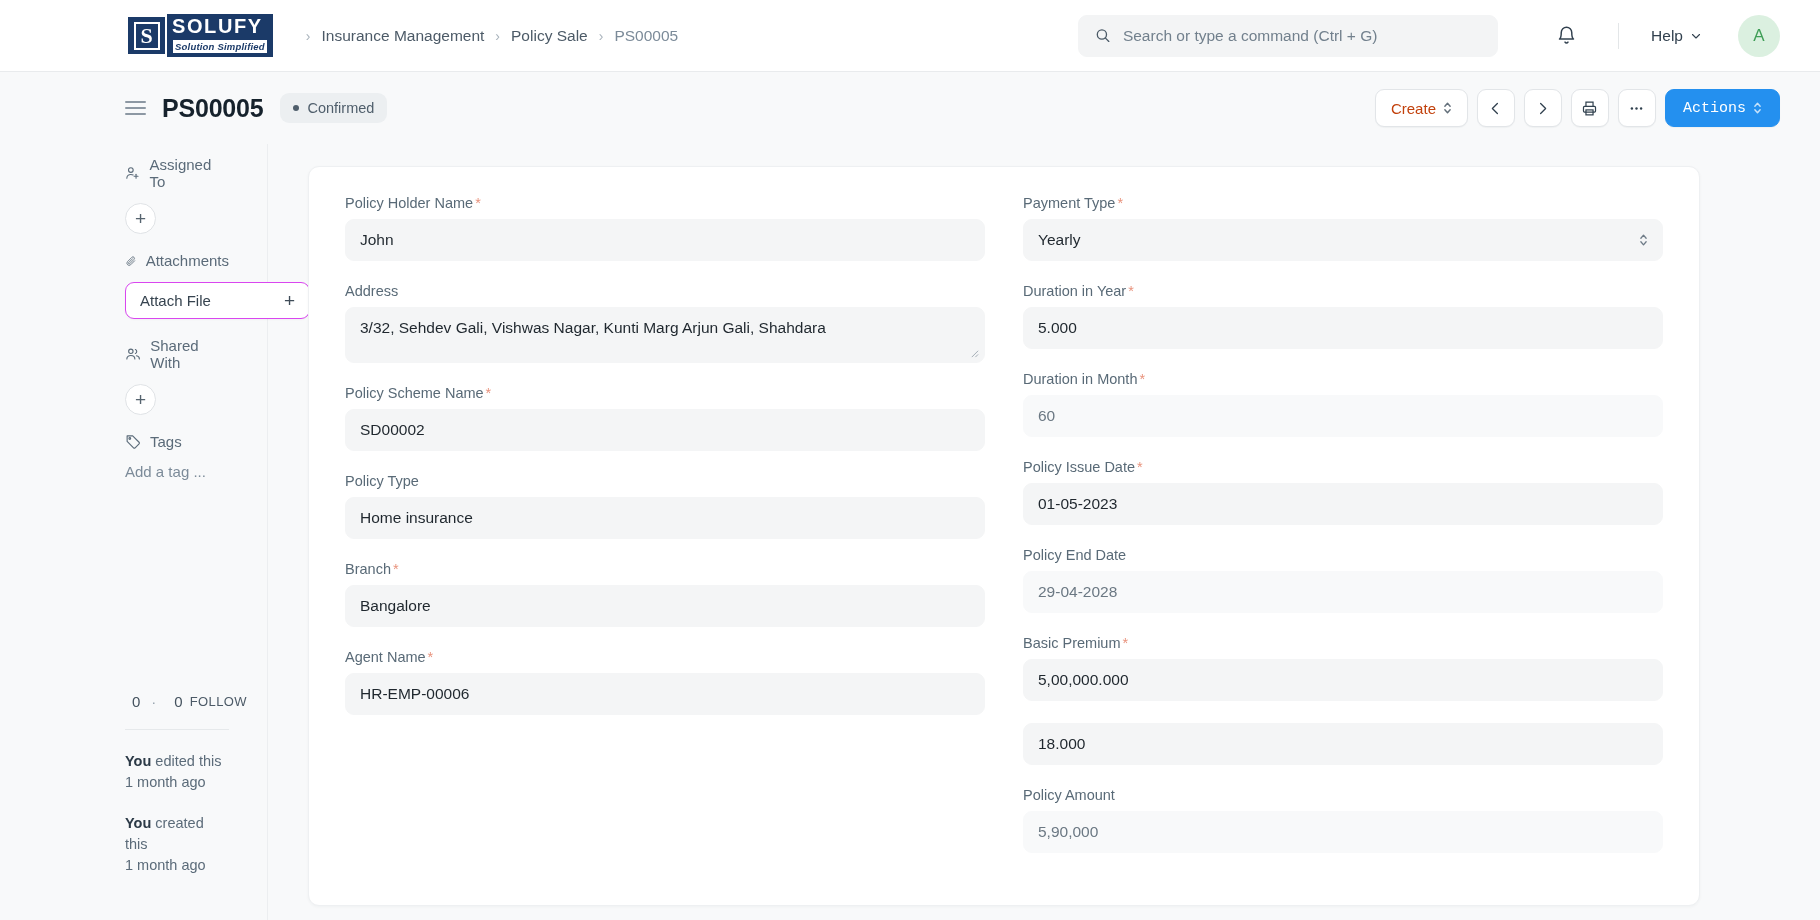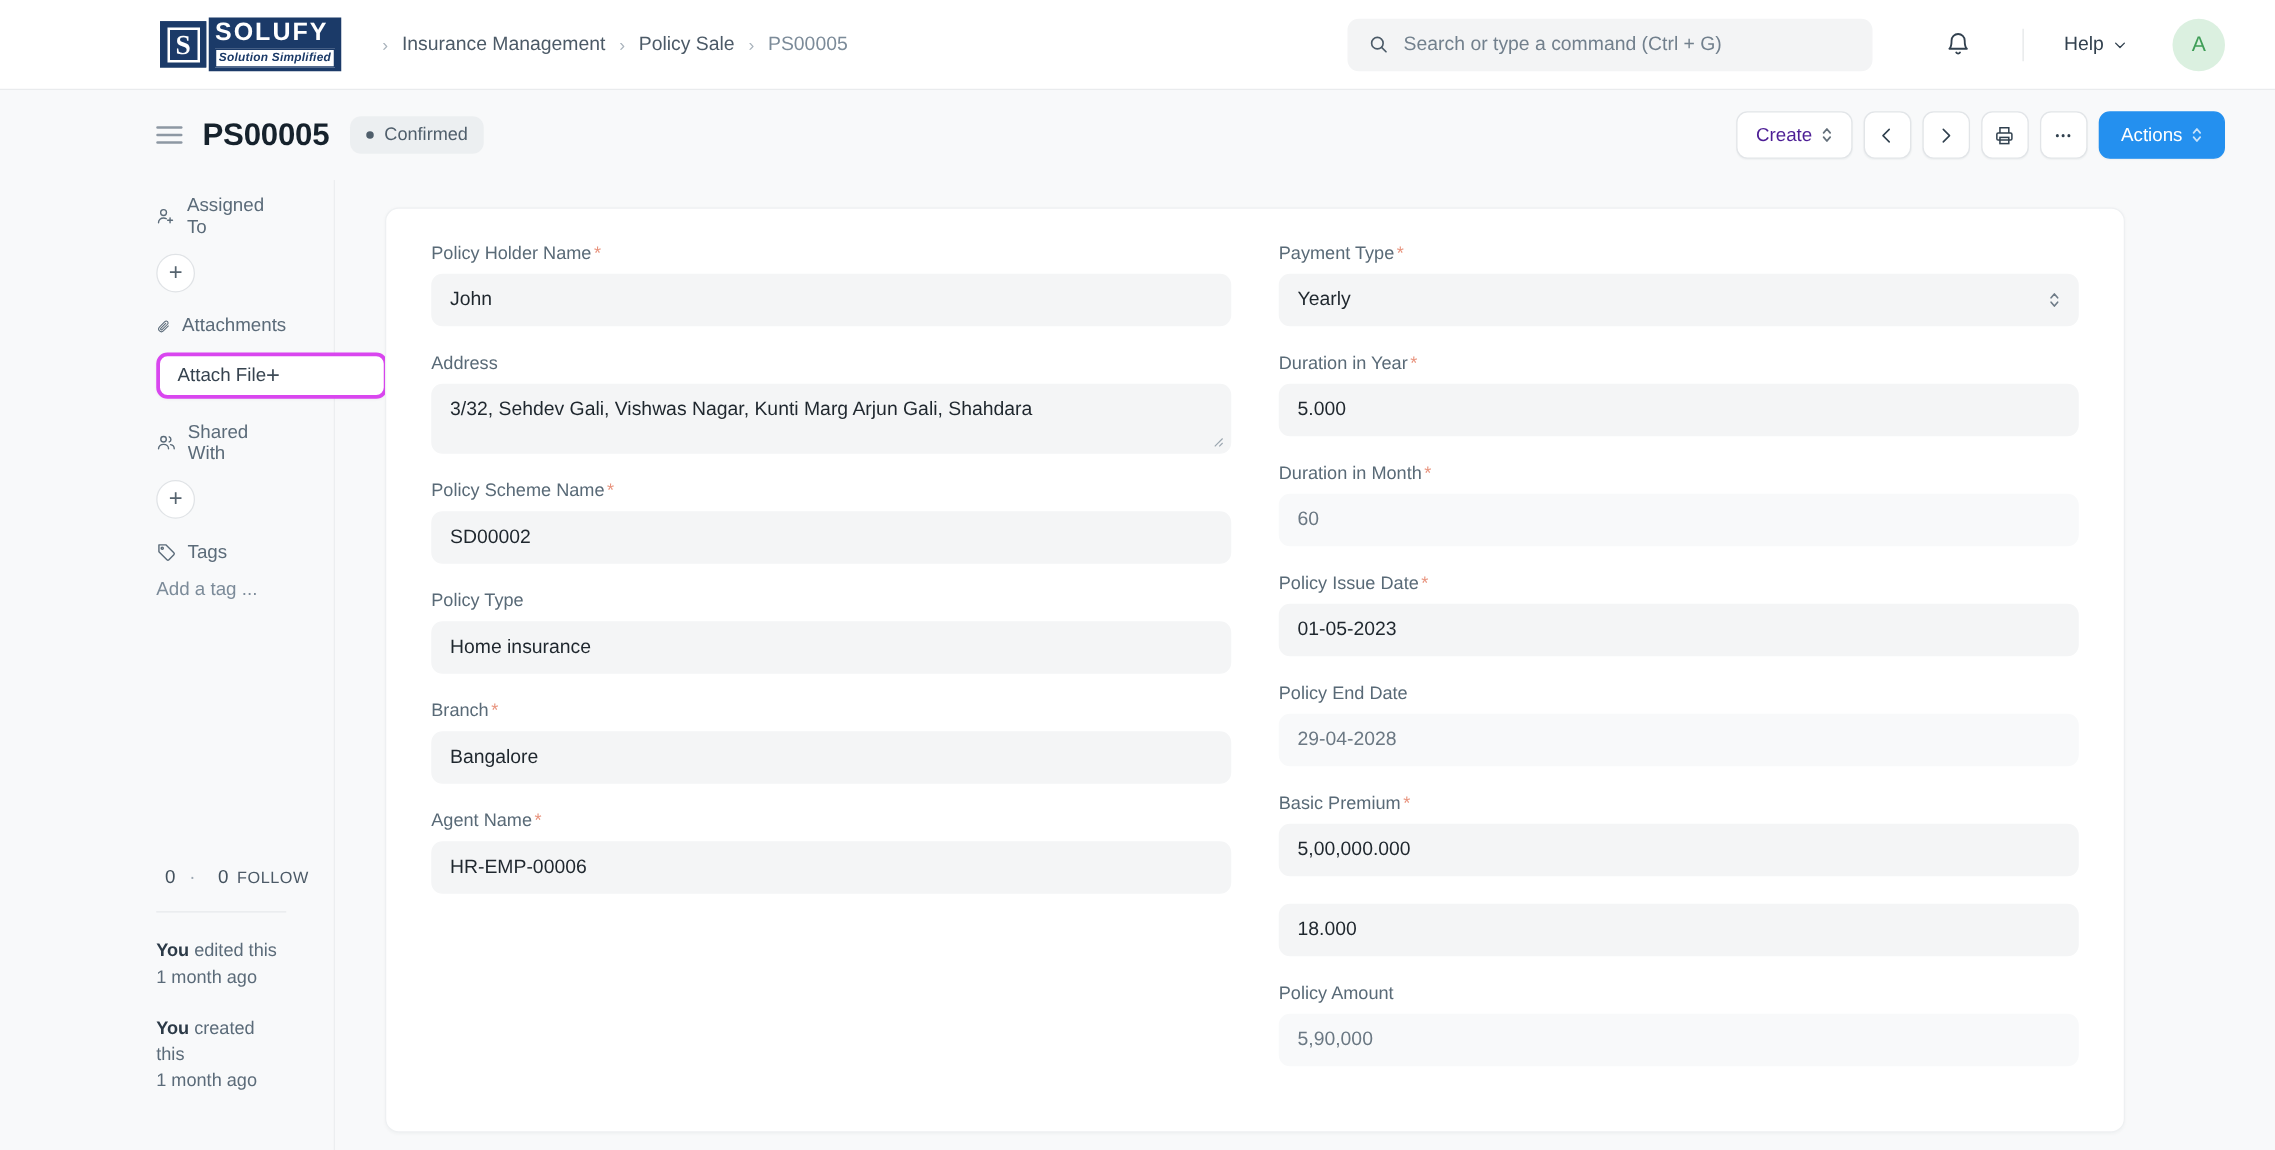--- a/index.html
+++ b/index.html
@@ -123,29 +123,29 @@
     display: flex; align-items: center; gap: 8px;
     padding: 0 13px; font-size: 14.5px;
   }
   .status-dot { width: 6px; height: 6px; border-radius: 50%; background: #4f5e6b; display:block; }
 
   .head-actions { margin-left: auto; display: flex; align-items: center; gap: 9px; }
   .btn {
     height: 38px; border-radius: 9px;
     border: 1px solid #e2e5e8; background: #ffffff;
     display: flex; align-items: center; justify-content: center; gap: 7px;
-    font-size: 15px; color: #4c1d95; cursor: pointer;
+    font-size: 15px; color: #c2410c; cursor: pointer;
     font-family: "Liberation Sans", sans-serif;
     box-shadow: 0 1px 1px rgba(25,39,52,0.04);
   }
   .btn.text { padding: 0 15px; }
   .btn.square { width: 38px; padding: 0; }
   .btn.primary {
     background: #2490ef; border-color: #2490ef; color: #ffffff;
-    padding: 0 17px; font-weight: 500;
+    padding: 0 17px; font-weight: 500; font-family: Liberation Mono, monospace;
   }
   .sel-caret { display: inline-flex; flex-direction: column; line-height: 0.55; font-size: 10px; opacity: .75; }
 
   
   .layout { display: flex; height: calc(920px - 144px); }
 
   .sidebar {
     width: 268px; flex-shrink: 0;
     padding: 12px 38px 0 125px;
     border-right: 1px solid #eceef0;
@@ -158,22 +158,22 @@
     font-size: 15px; color: #5b6b79; margin-bottom: 13px; font-weight: 400;
   }
   .plus-circle {
     width: 31px; height: 31px; border-radius: 50%;
     border: 1px solid #e0e3e6; background: #ffffff;
     display: flex; align-items: center; justify-content: center;
     color: #56646f; font-size: 19px; cursor: pointer; line-height: 1;
   }
   .attach-btn {
     width: 185px; height: 37px;
-    border: 3px solid #d946ef; border-radius: 9px; background: #ffffff;
-    display: flex; align-items: center; 
+    border: 1px solid #d946ef; border-radius: 9px; background: #ffffff;
+    display: flex; align-items: center; justify-content: space-between;
     padding: 0 14px; font-size: 15px; color: #36434f; cursor: pointer;
     box-shadow: 0 1px 2px rgba(25,39,52,0.04);
   }
   .tag-add { font-size: 15px; color: #7c8b99; cursor: pointer; margin-top: 2px; }
 
   .side-bottom { margin-top: auto; padding-bottom: 24px; }
   .social-row {
     display: flex; align-items: center; gap: 7px;
     font-size: 15px; color: #44525e; padding-bottom: 19px;
   }

